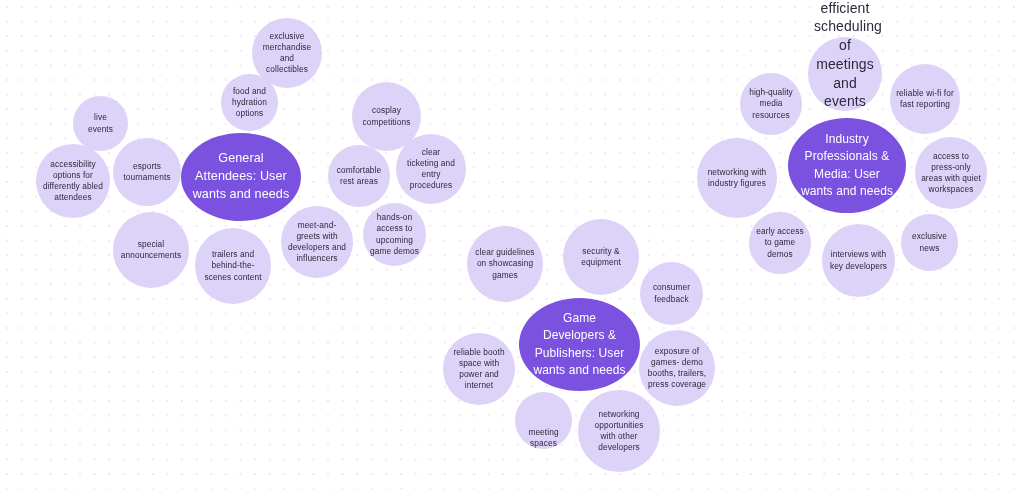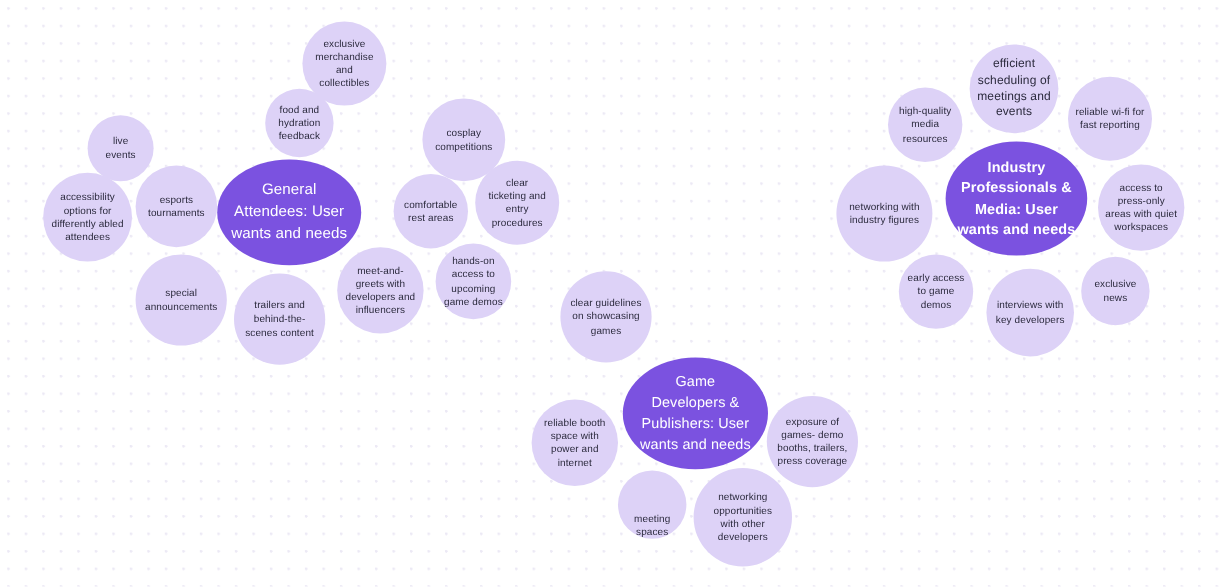--- a/index.html
+++ b/index.html
@@ -64,21 +64,21 @@
     </div>
     <div class="bubble leaf" style="left: 252px; top: 18px; width: 70px; height: 70px; font-size: 8.3px;">
       <span class="txt">exclusive
 merchandise
 and
 collectibles</span>
     </div>
     <div class="bubble leaf" style="left: 221px; top: 74px; width: 57px; height: 57px; font-size: 8.3px;">
       <span class="txt">food and
 hydration
-feedback</span>
+options</span>
     </div>
     <div class="bubble leaf" style="left: 352px; top: 82px; width: 69px; height: 69px; font-size: 8.3px;">
       <span class="txt">cosplay
 competitions</span>
     </div>
     <div class="bubble leaf" style="left: 396px; top: 134px; width: 70px; height: 70px; font-size: 8.3px;">
       <span class="txt">clear
 ticketing and
 entry
 procedures</span>
@@ -121,20 +121,28 @@
     <div class="bubble hub" style="left: 181px; top: 133px; width: 120px; height: 88px; font-size: 12.6px;">
       <span class="txt">General
 Attendees: User
 wants and needs</span>
     </div>
     <div class="bubble leaf" style="left: 467px; top: 226px; width: 76px; height: 76px; font-size: 8.3px;">
       <span class="txt">clear guidelines
 on showcasing
 games</span>
     </div>
+    <div class="bubble leaf" style="left: 563px; top: 219px; width: 76px; height: 76px; font-size: 8.3px;">
+      <span class="txt">security &amp;
+equipment</span>
+    </div>
+    <div class="bubble leaf" style="left: 640px; top: 262px; width: 63px; height: 63px; font-size: 8.3px;">
+      <span class="txt">consumer
+feedback</span>
+    </div>
     <div class="bubble leaf" style="left: 443px; top: 333px; width: 72px; height: 72px; font-size: 8.3px;">
       <span class="txt">reliable booth
 space with
 power and
 internet</span>
     </div>
     <div class="bubble leaf" style="left: 639px; top: 330px; width: 76px; height: 76px; font-size: 8.3px;">
       <span class="txt">exposure of
 games- demo
 booths, trailers,
@@ -154,21 +162,21 @@
       <span class="txt">Game
 Developers &amp;
 Publishers: User
 wants and needs</span>
     </div>
     <div class="bubble leaf" style="left: 740px; top: 73px; width: 62px; height: 62px; font-size: 8.3px;">
       <span class="txt">high-quality
 media
 resources</span>
     </div>
-    <div class="bubble leaf" style="left: 808px; top: 37px; width: 74px; height: 74px; font-size: 10px;">
+    <div class="bubble leaf" style="left: 808px; top: 37px; width: 74px; height: 74px; font-size: 14px; align-items: flex-end;">
       <span class="txt">efficient
 scheduling of
 meetings and
 events</span>
     </div>
     <div class="bubble leaf" style="left: 890px; top: 64px; width: 70px; height: 70px; font-size: 8.3px;">
       <span class="txt">reliable wi-fi for
 fast reporting</span>
     </div>
     <div class="bubble leaf" style="left: 915px; top: 137px; width: 72px; height: 72px; font-size: 8.3px;">
@@ -187,19 +195,19 @@
     </div>
     <div class="bubble leaf" style="left: 749px; top: 212px; width: 62px; height: 62px; font-size: 8.3px;">
       <span class="txt">early access
 to game
 demos</span>
     </div>
     <div class="bubble leaf" style="left: 697px; top: 138px; width: 80px; height: 80px; font-size: 8.3px; align-items: center;">
       <span class="txt">networking with
 industry figures</span>
     </div>
-    <div class="bubble hub" style="left: 788px; top: 118px; width: 118px; height: 95px; font-size: 12px; font-weight: bold;">
+    <div class="bubble hub" style="left: 788px; top: 118px; width: 118px; height: 95px; font-size: 12px;">
       <span class="txt">Industry
 Professionals &amp;
 Media: User
 wants and needs</span>
     </div>
   </div>
 
 </body></html>

